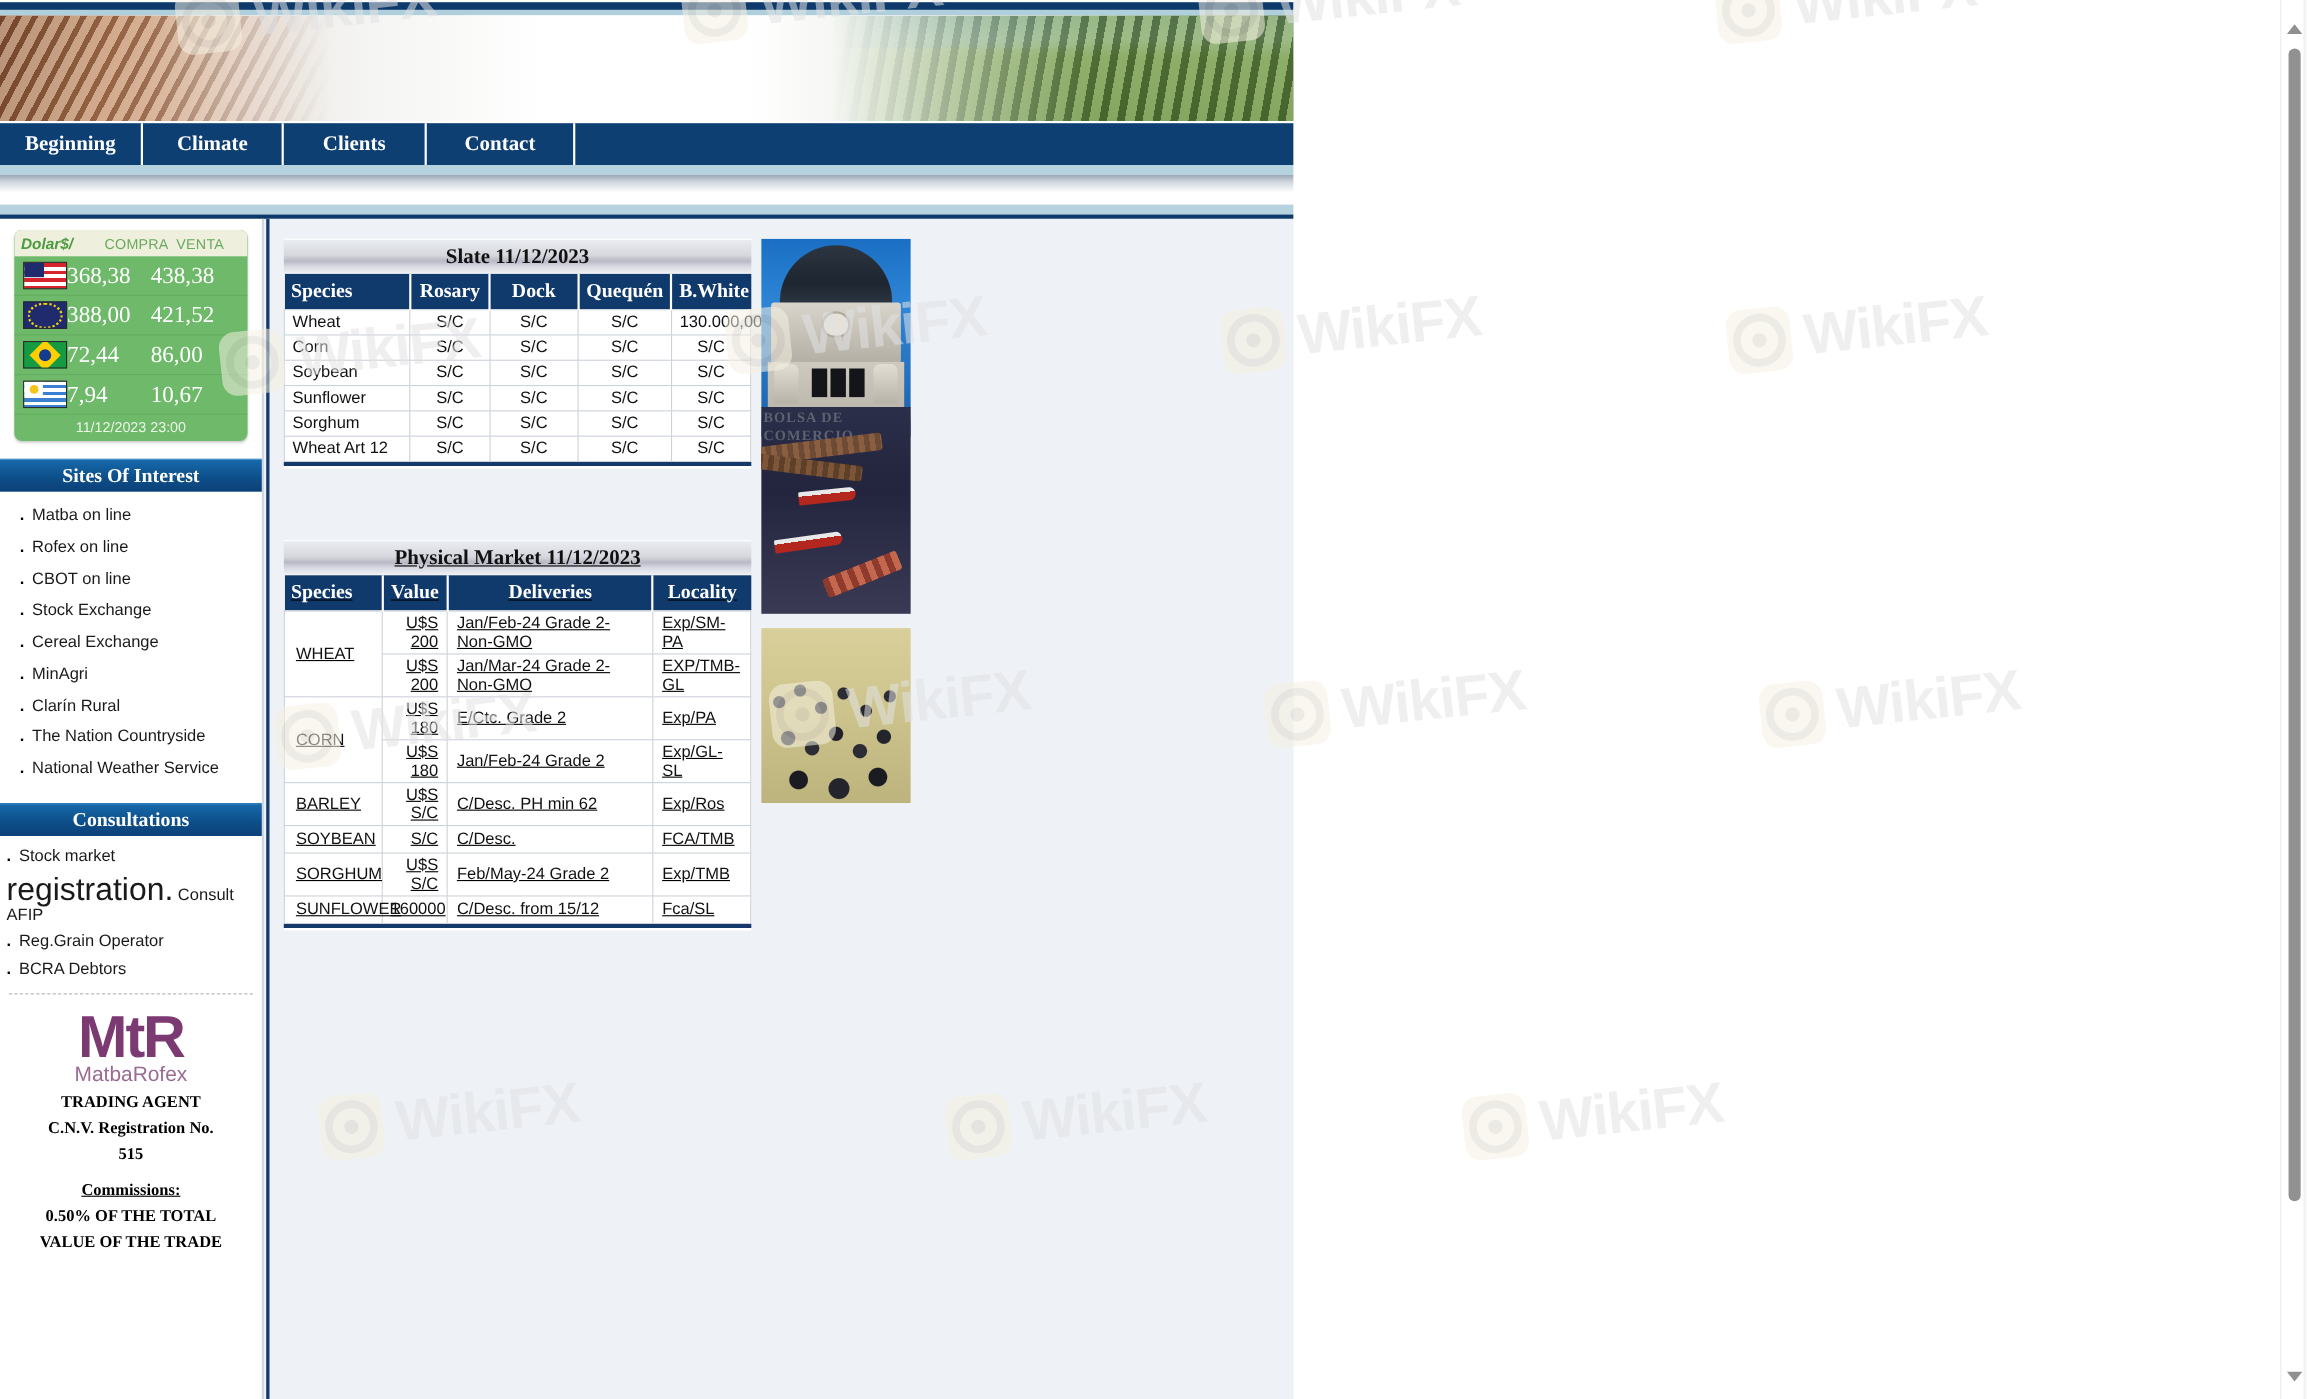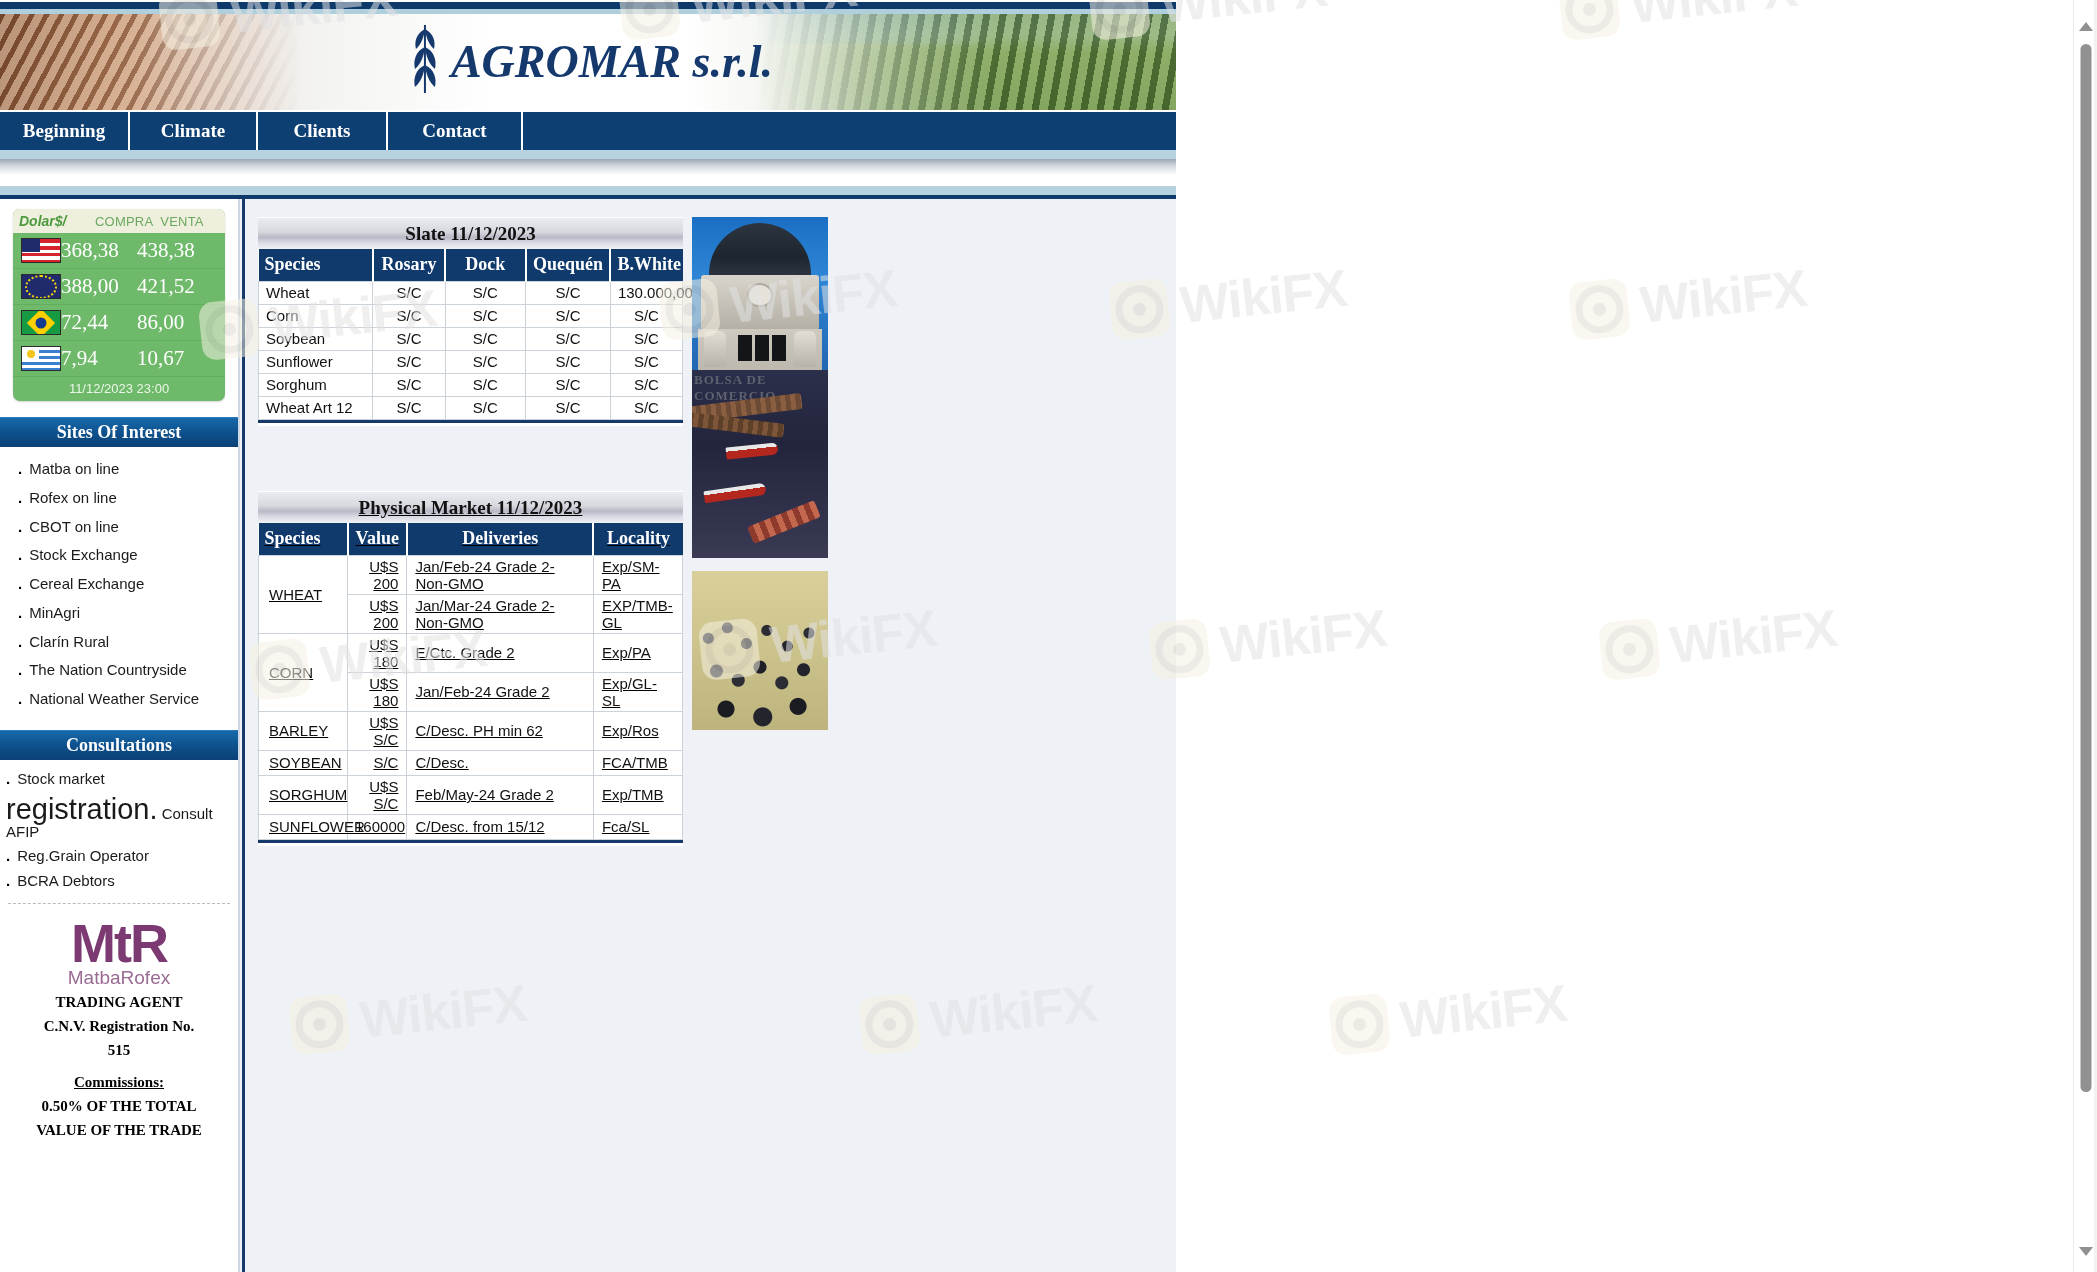--- a/index.html
+++ b/index.html
@@ -500,36 +500,20 @@
 
   <div id="page">
 
     <div class="top-rule-dark"></div>
     <div class="top-rule-light"></div>
 
     <div id="banner">
       <div class="leftphoto"></div>
       <div class="sky"></div>
       <div class="rightphoto"></div>
-      <div id="logo-wrap">
-        <span id="logo-mark">
-          <svg width="46" height="74" viewBox="0 0 46 74">
-            <g fill="#15396d">
-              <path d="M21 2 L23 2 L23 70 L21 70 Z"></path>
-              <path d="M22 6 C14 10 11 18 13 26 C18 22 21 14 22 6 Z"></path>
-              <path d="M22 6 C30 10 33 18 31 26 C26 22 23 14 22 6 Z"></path>
-              <path d="M22 24 C13 28 10 37 12 46 C18 41 21 33 22 24 Z"></path>
-              <path d="M22 24 C31 28 34 37 32 46 C26 41 23 33 22 24 Z"></path>
-              <path d="M22 42 C13 46 10 55 12 64 C18 59 21 51 22 42 Z"></path>
-              <path d="M22 42 C31 46 34 55 32 64 C26 59 23 51 22 42 Z"></path>
-            </g>
-          </svg>
-        </span>
-        <span id="logo-text">AGROMAR s.r.l.</span>
-      </div>
     </div>
 
     <div id="nav">
       <div class="navitem">Beginning</div>
       <div class="navitem">Climate</div>
       <div class="navitem">Clients</div>
       <div class="navitem">Contact</div>
       <div class="navfill"></div>
     </div>
 

